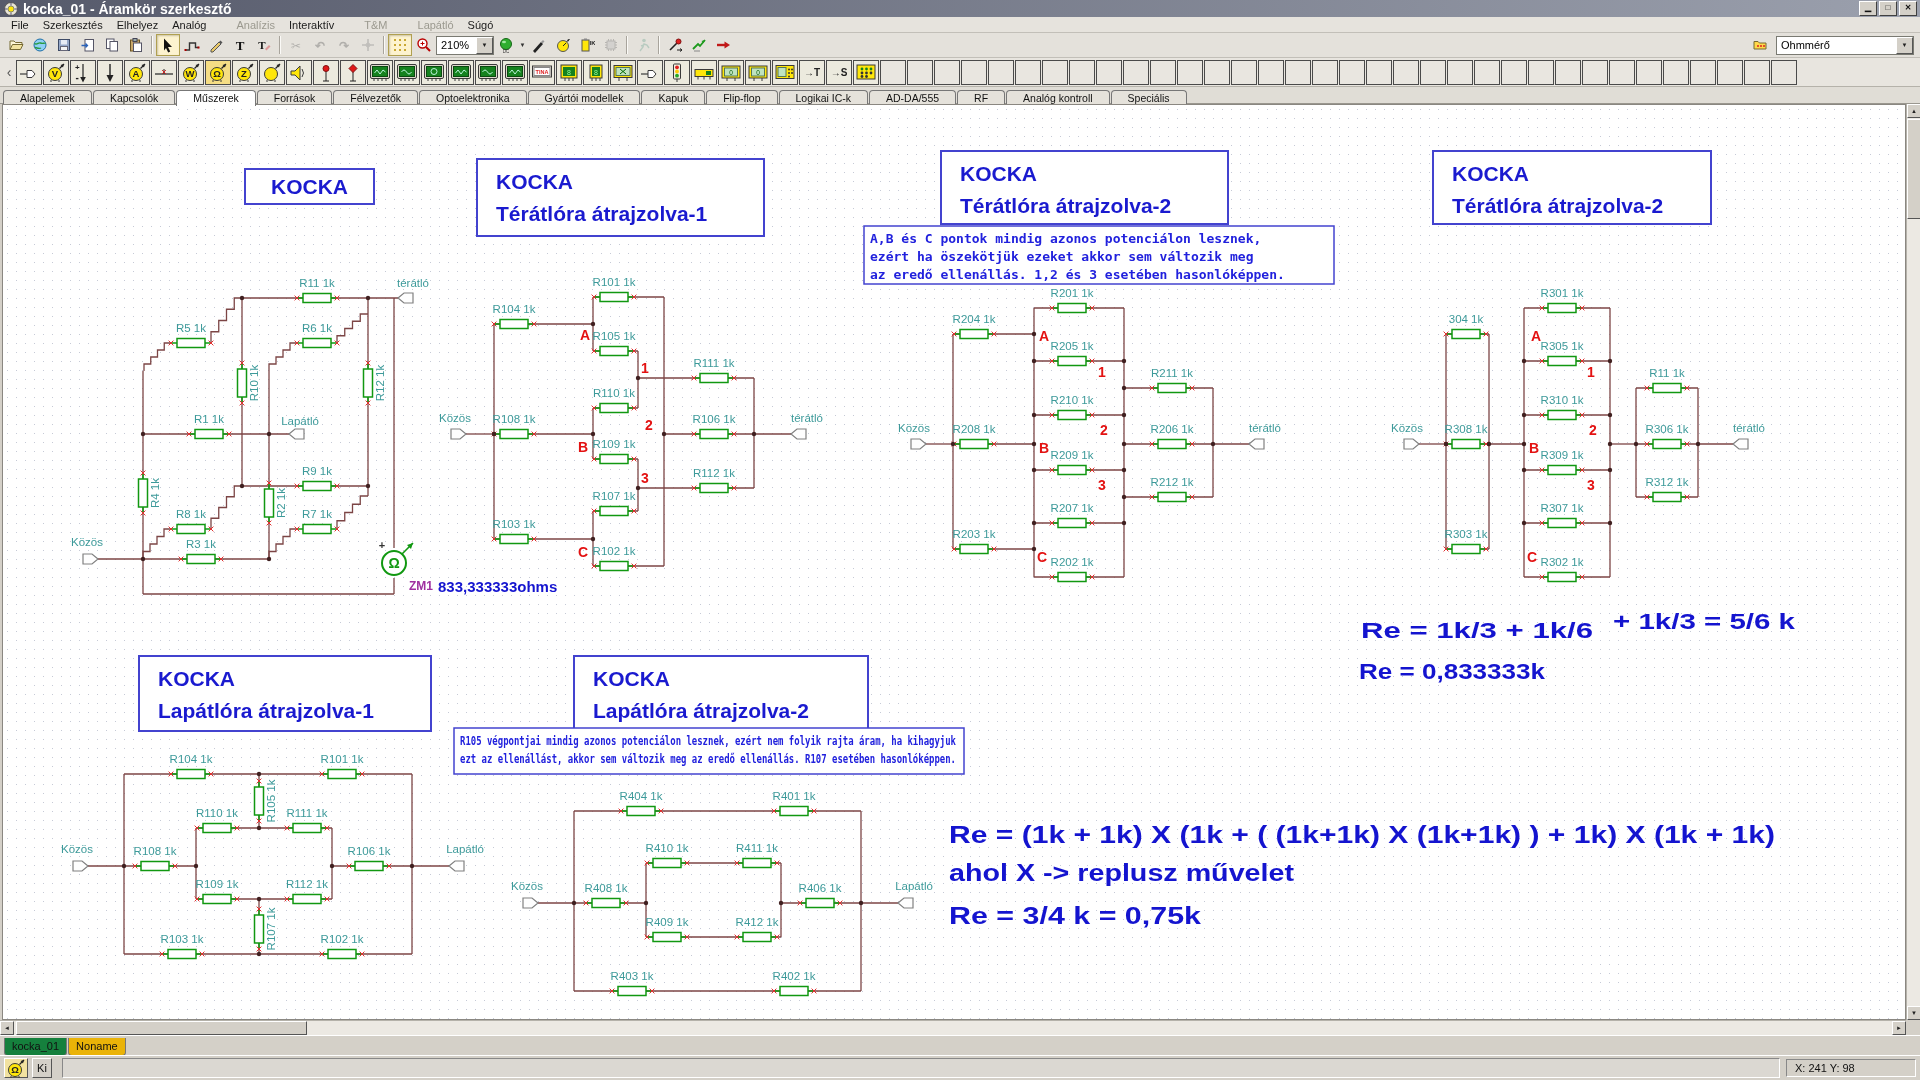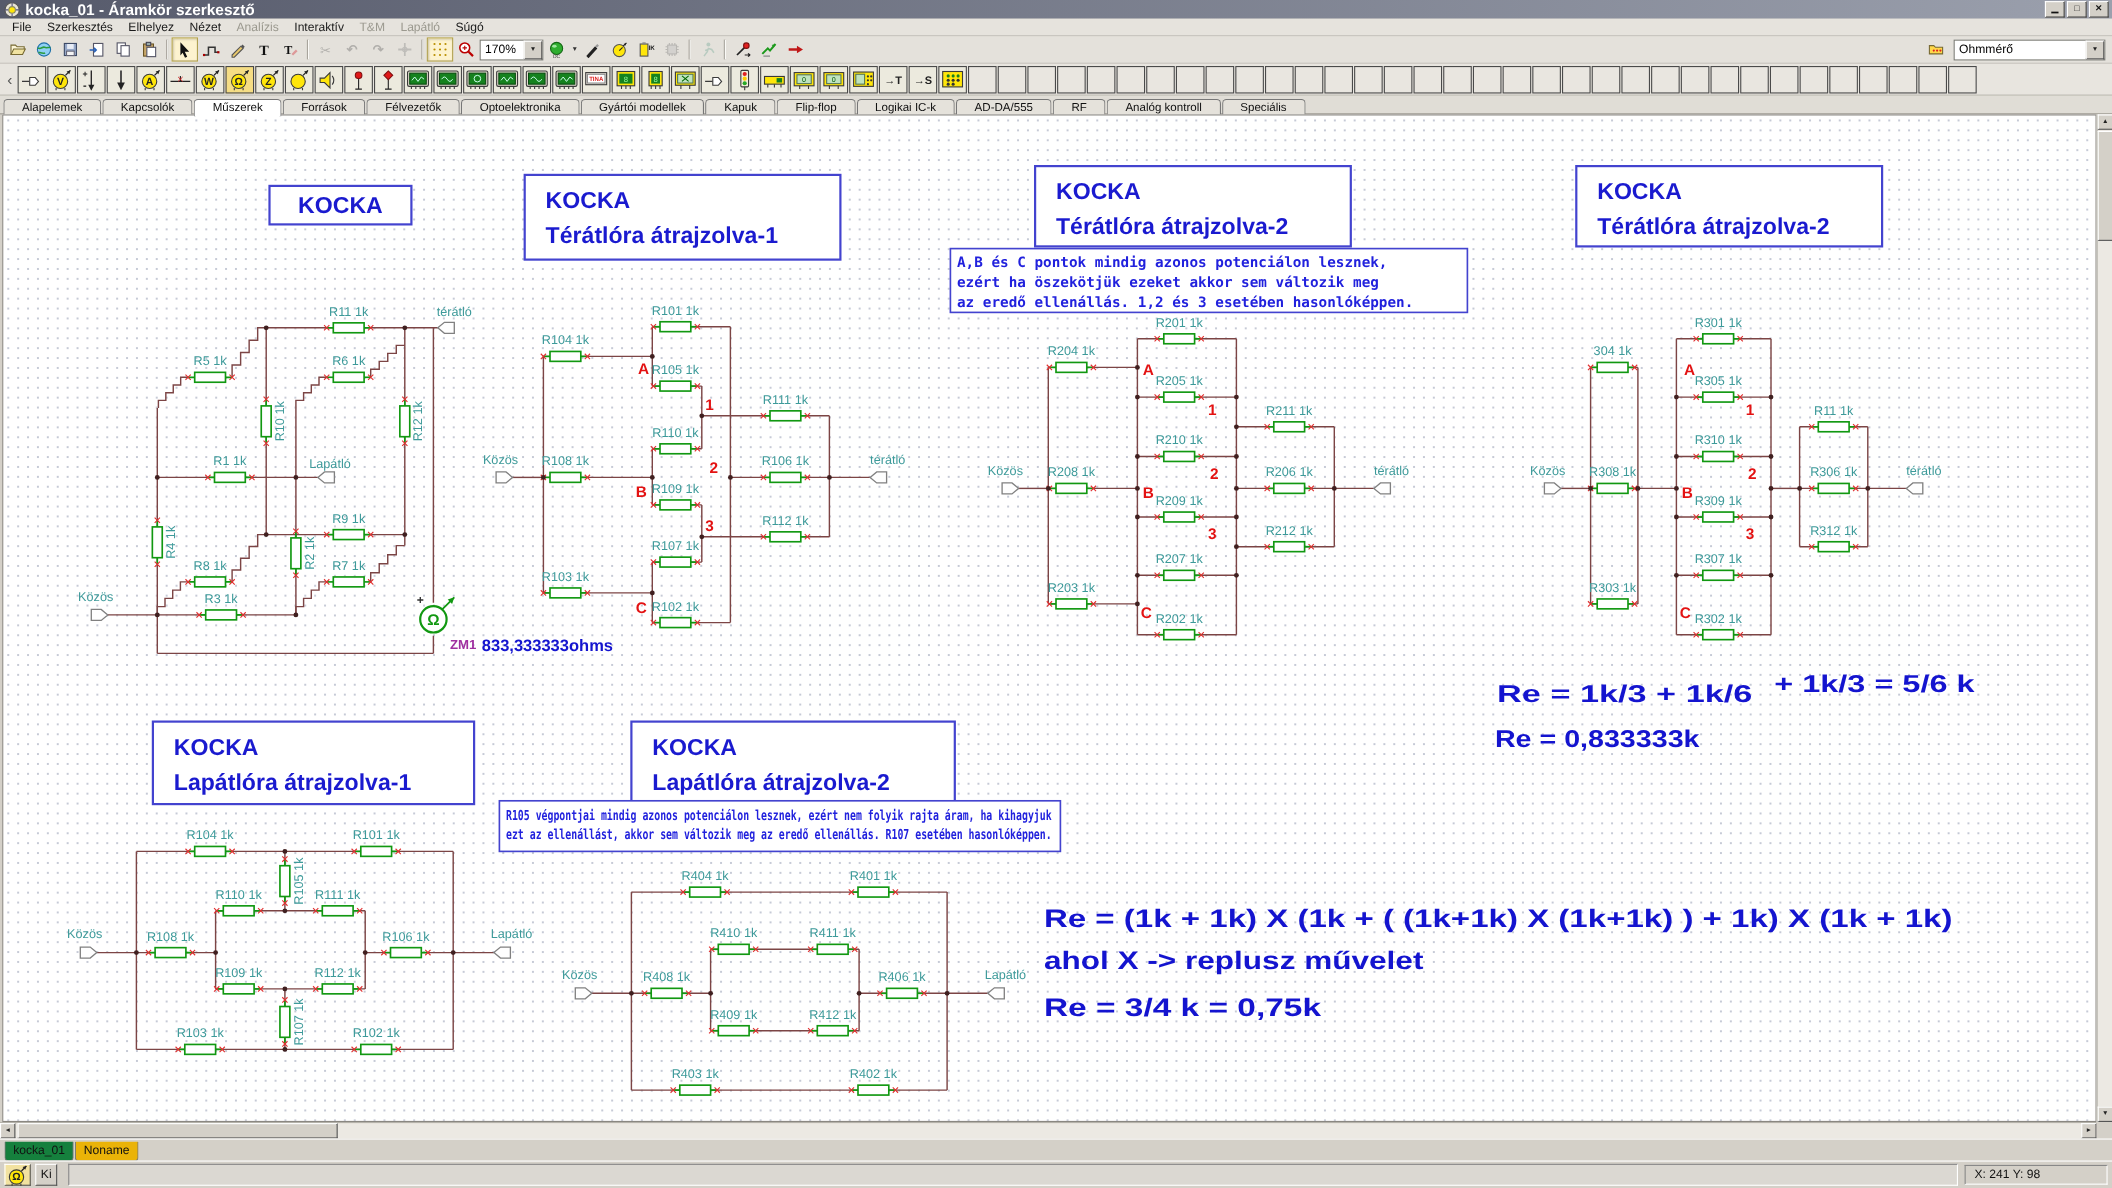--- a/index.html
+++ b/index.html
@@ -3,21 +3,21 @@
 <meta charset="utf-8">
 <style>
   html,body{margin:0;padding:0;}
   body{width:1920px;height:1080px;background:#d4d0c8;font-family:"Liberation Sans",sans-serif;overflow:hidden;position:relative;-webkit-font-smoothing:antialiased;}
   .titlebar{position:absolute;left:0;top:0;width:1920px;height:17px;background:linear-gradient(90deg,#565a6b,#9ba0ad);display:flex;align-items:center;padding-left:3px;box-sizing:border-box;}
   .titlebar .title-text{color:#fff;font-size:14px;font-weight:bold;margin-left:4px;white-space:nowrap;}
   .winbtns{margin-left:auto;display:flex;gap:2px;padding-right:3px;}
   .wbtn{width:16px;height:13px;background:#d4d0c8;border:1px solid;border-color:#fff #404040 #404040 #fff;font-size:8px;line-height:11px;text-align:center;color:#111;font-weight:bold;}
   .menubar{position:absolute;left:0;top:17px;width:1920px;height:16px;background:#e6e3dd;border-bottom:1px solid #c2bfb8;display:flex;align-items:flex-end;padding-left:4px;box-sizing:border-box;}
   .menu-item{font-size:11px;color:#1a1a1a;padding:1px 7px;}
-  .menu-item.disabled{color:#9b998f;}
+  .menu-item.disabled{color:#9b998f;margin-left:16px;}
   .toolbar{position:absolute;left:0;top:33px;width:1920px;height:25px;background:#e4e1db;border-bottom:1px solid #c2bfb8;display:flex;align-items:center;padding-left:4px;box-sizing:border-box;}
   .tbtn{width:22px;height:20px;display:inline-flex;align-items:center;justify-content:center;border:1px solid transparent;flex:none;}
   .tbtn.pressed{background:#fdf3cf;border:1px solid #b0a050;box-shadow:inset 1px 1px 2px rgba(0,0,0,.2);}
   .tbtn.disabled{opacity:.4;}
   .tsep{width:1px;height:18px;background:#a8a49c;border-right:1px solid #fbfaf7;margin:0 3px;flex:none;}
   .combo{display:inline-flex;align-items:center;background:#fff;border:1px solid #7a7a72;height:17px;font-size:11px;flex:none;}
   .combo .cval{padding:0 4px;white-space:nowrap;}
   .combo .caret{width:15px;height:15px;background:#d4d0c8;border:1px solid;border-color:#fff #555 #555 #fff;display:flex;align-items:center;justify-content:center;font-size:6px;color:#222;margin:0;}
   .dropcaret{width:9px;height:18px;display:inline-flex;align-items:center;justify-content:center;font-size:6px;color:#333;flex:none;}
   .tb-right{margin-left:auto;display:flex;align-items:center;gap:4px;padding-right:6px;}
@@ -62,21 +62,21 @@
     <span class="winbtns">
       <span class="wbtn">▁</span>
       <span class="wbtn">□</span>
       <span class="wbtn">✕</span>
     </span>
   </div>
   <div class="menubar">
       <span class="menu-item">File</span>
       <span class="menu-item">Szerkesztés</span>
       <span class="menu-item">Elhelyez</span>
-      <span class="menu-item">Nézet</span>
+      <span class="menu-item">Analóg</span>
       <span class="menu-item disabled">Analízis</span>
       <span class="menu-item">Interaktív</span>
       <span class="menu-item disabled">T&amp;M</span>
       <span class="menu-item disabled">Lapátló</span>
       <span class="menu-item">Súgó</span>
     </div>
   <div class="toolbar">
     <span id="tb-left" style="display:flex;align-items:center;">
         <span class="tbtn">
           <svg width="16" height="16" viewBox="0 0 16 16">
@@ -185,21 +185,21 @@
           </svg>
         </span>
         <span class="tbtn">
           <svg width="16" height="16" viewBox="0 0 16 16">
             <circle cx="6.5" cy="6.5" r="4.5" fill="#fff" stroke="#b00" stroke-width="1.4"></circle>
             <path d="M6.5 4.5v4M4.5 6.5h4" stroke="#b00"></path>
             <line x1="10" y1="10" x2="14" y2="14" stroke="#b00" stroke-width="2"></line>
           </svg>
         </span>
         <span class="combo" style="width: 56px;">
-          <span class="cval" style="flex: 1 1 0%;">170%</span>
+          <span class="cval" style="flex: 1 1 0%;">210%</span>
           <span class="caret">▼</span>
         </span>
         <span class="tbtn">
           <svg width="16" height="16" viewBox="0 0 16 16">
             <circle cx="8" cy="7" r="5.5" fill="#2fae2f" stroke="#156615"></circle>
             <ellipse cx="6" cy="5" rx="2" ry="1.3" fill="#9fe89f"></ellipse>
             <text x="8" y="15.8" font-size="4.5" text-anchor="middle" fill="#333">DC</text>
           </svg>
         </span>
         <span class="dropcaret">▼</span>

